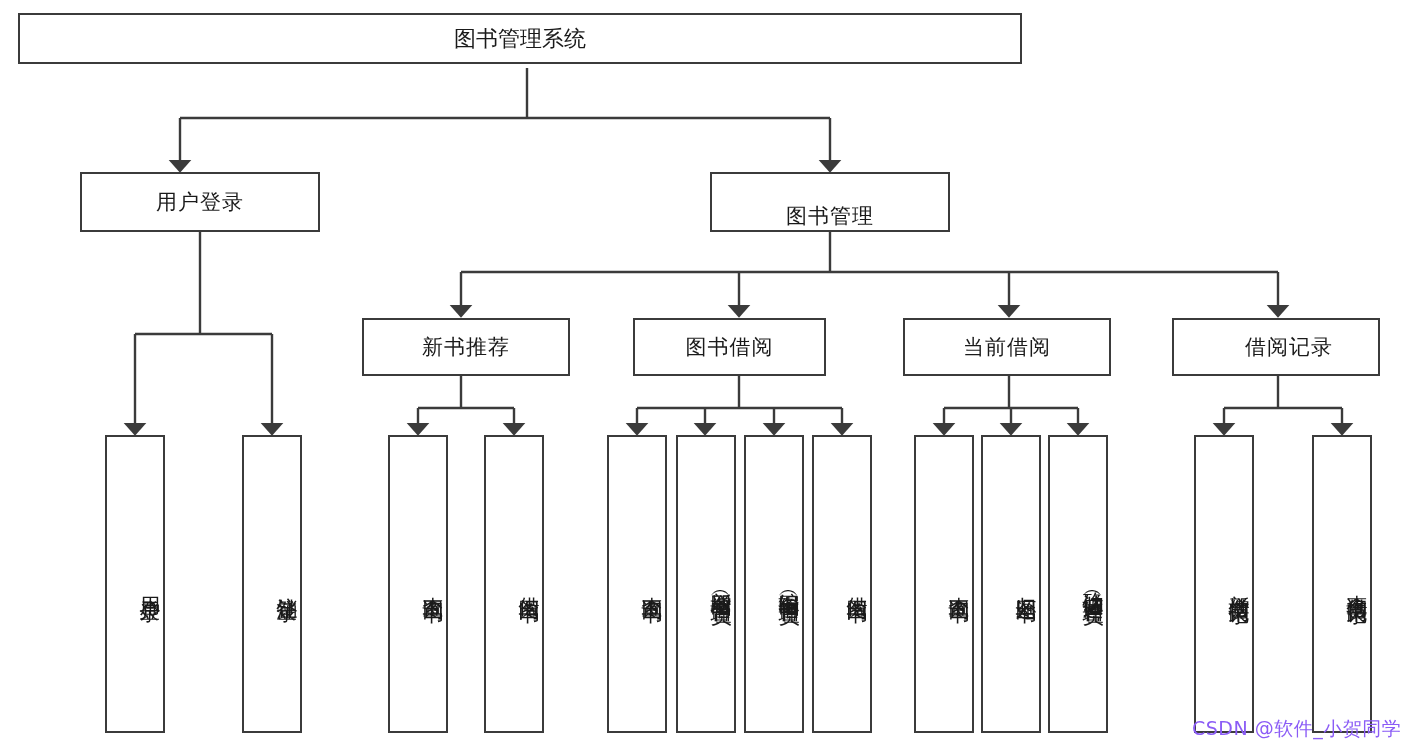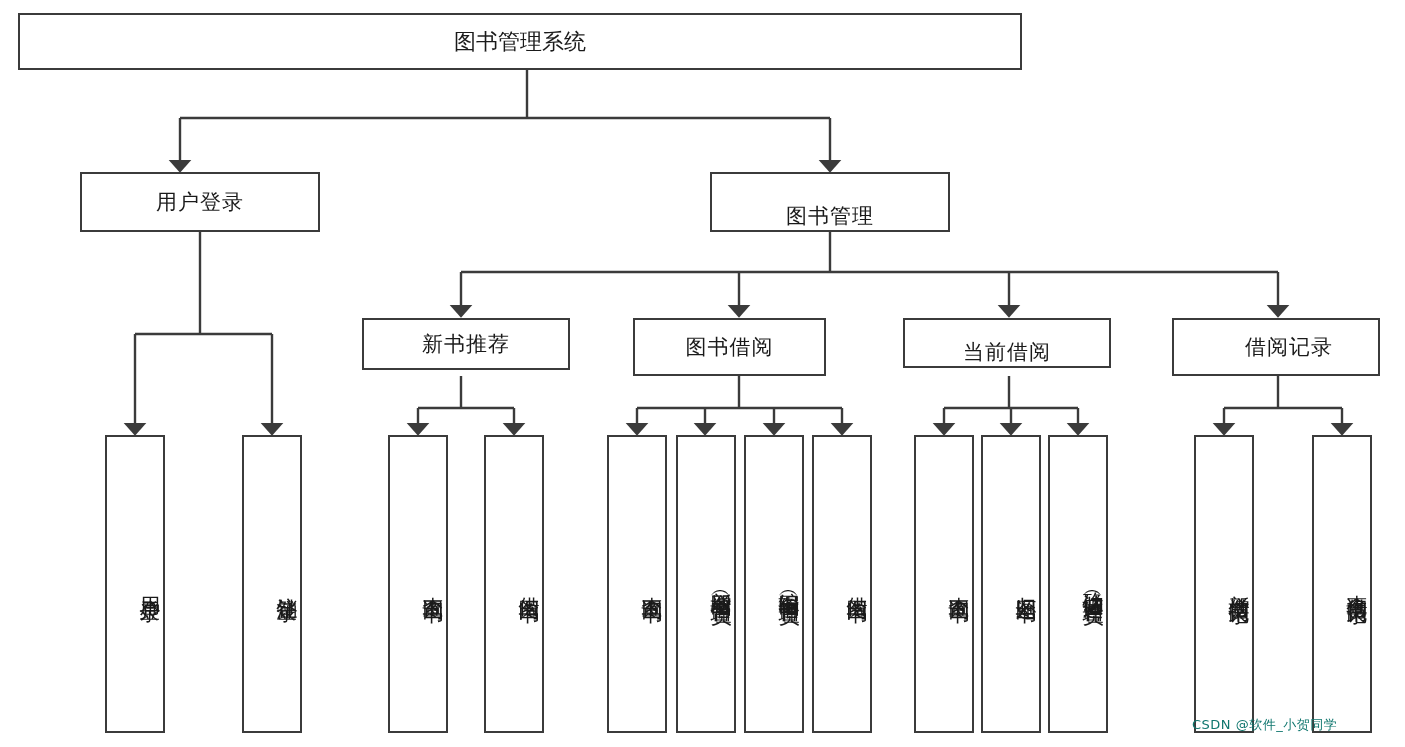--- a/index.html
+++ b/index.html
@@ -9,22 +9,22 @@
   svg.links{position:absolute;left:0;top:0;width:1405px;height:747px;}
   .node{position:absolute;box-sizing:border-box;background:#ffffff;
         border:2.2px solid #3b3b3b;display:flex;align-items:center;
         justify-content:center;color:#1a1a1a;}
   .node.h{font-size:21px;letter-spacing:1px;}
   .node.root{font-size:22px;}
   .node.leaf{writing-mode:vertical-rl;text-orientation:upright;
              font-size:21px;line-height:1.28;letter-spacing:2px;
              padding:10px 0;align-items:flex-start;justify-content:center;}
   .node.leaf span{writing-mode:vertical-rl;text-orientation:upright;}
-  .watermark{position:absolute;left:1192px;top:716px;font-size:13px;
-             color:#0f766e;white-space:nowrap;letter-spacing:0.5px;}
+  .watermark{position:absolute;left:1192px;top:716px;font-size:19px;
+             color:#8b5cf6;white-space:nowrap;letter-spacing:0.5px;}
 </style>
 </head>
 <body>
 
 <div id="canvas">
 
   <svg class="links" viewBox="0 0 1405 747" xmlns="http://www.w3.org/2000/svg">
     <defs>
       <marker id="arw" markerWidth="9" markerHeight="11" refX="2.6" refY="5.2" orient="auto" markerUnits="strokeWidth">
         <path d="M0,0.4 L5.4,5.2 L0,10 z" fill="#3b3b3b"></path>
@@ -67,38 +67,38 @@
       <path d="M1011,408 L1011,429" marker-end="url(#arw)"></path>
       <path d="M1078,408 L1078,429" marker-end="url(#arw)"></path>
 
       <path d="M1278,376 L1278,408"></path>
       <path d="M1224,408 L1342,408"></path>
       <path d="M1224,408 L1224,429" marker-end="url(#arw)"></path>
       <path d="M1342,408 L1342,429" marker-end="url(#arw)"></path>
     </g>
   </svg>
 
-  <div class="node root" style="left:18px;top:13px;width:1004px;height:57px;">
+  <div class="node root" style="left:18px;top:13px;width:1004px;height:51px;">
     <span>图书管理系统</span>
   </div>
 
   <div class="node h" style="left:80px;top:172px;width:240px;height:60px;">
     <span>用户登录</span>
   </div>
   <div class="node h" style="left:710px;top:172px;width:240px;height:60px;align-items:flex-end;">
     <span>图书管理</span>
   </div>
 
-  <div class="node h" style="left:362px;top:318px;width:208px;height:52px;text-align:right;">
+  <div class="node h" style="left:362px;top:318px;width:208px;height:58px;text-align:right;">
     <span>新书推荐</span>
   </div>
   <div class="node h" style="left:633px;top:318px;width:193px;height:58px;">
     <span>图书借阅</span>
   </div>
-  <div class="node h" style="left:903px;top:318px;width:208px;height:50px;align-items:flex-end;">
+  <div class="node h" style="left:903px;top:318px;width:208px;height:58px;">
     <span>当前借阅</span>
   </div>
   <div class="node h" style="left:1172px;top:318px;width:208px;height:58px;padding-left:26px;">
     <span>借阅记录</span>
   </div>
 
   <div class="node leaf" style="left:105px;top:435px;width:60px;height:298px;">
     <span>用户登录</span>
   </div>
   <div class="node leaf" style="left:242px;top:435px;width:60px;height:298px;">

